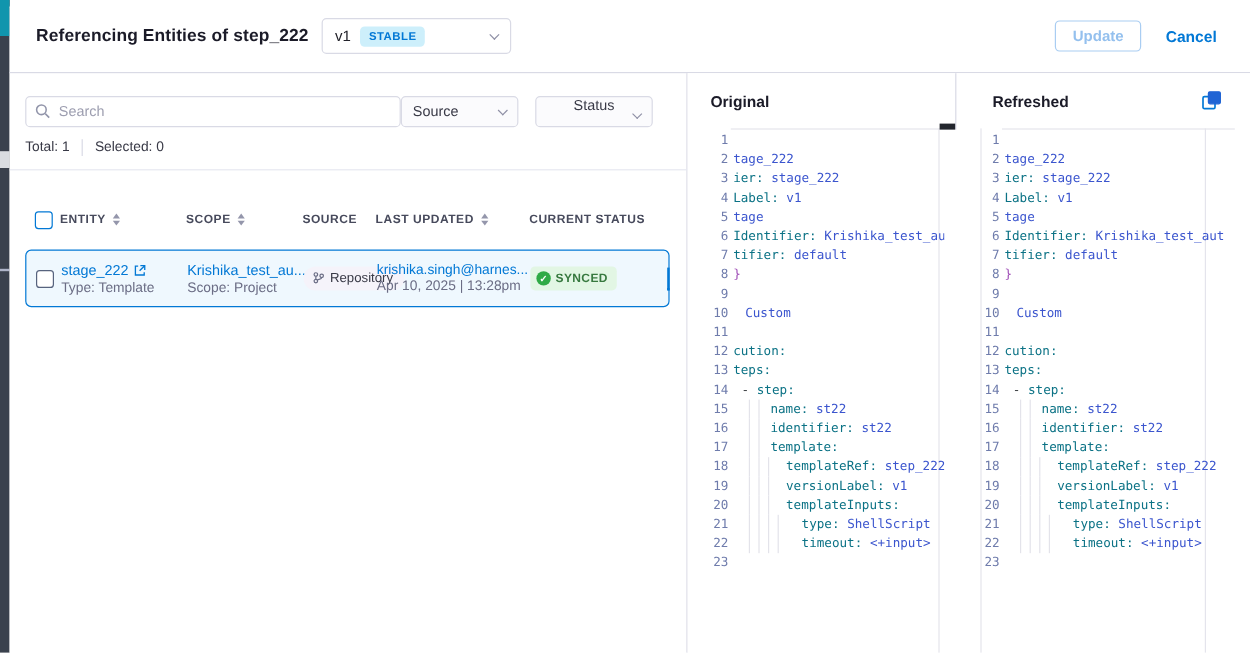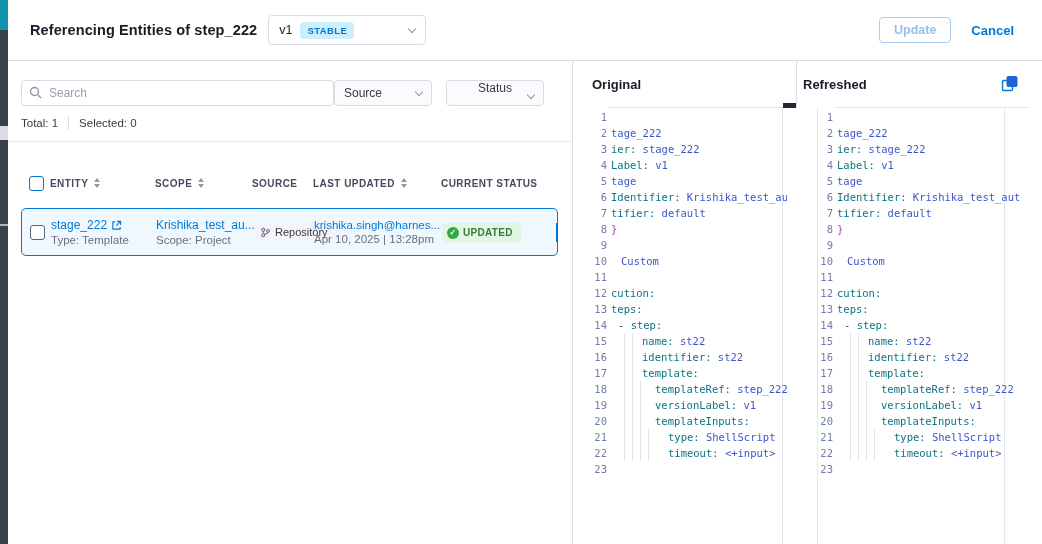--- a/index.html
+++ b/index.html
@@ -73,21 +73,21 @@
   .badge-synced { display:inline-flex; align-items:center; gap:4px; background:#e2f6e4; border-radius:4px;
     padding:4px 8px 4px 5px; font-size:10px; font-weight:bold; color:#37793f; letter-spacing:.3px; }
   .sync-dot { width:12px; height:12px; border-radius:50%; background:#2faa46; color:#fff; font-size:8px;
     display:flex; align-items:center; justify-content:center; font-weight:bold; }
   .row-chev { width:8px; height:8px; border-right:2px solid #0278d5; border-bottom:2px solid #0278d5;
     transform:rotate(-45deg); margin-left:14px; cursor:pointer; }
 
   
   .panel-title { position:absolute; top:16px; font-size:13px; font-weight:bold; color:#1b1b28; }
   .pt-orig { left:19px; }
-  .pt-ref  { left:230px; }
+  .pt-ref  { left:254px; }
   .copy-btn { position:absolute; left:428px; top:14px; width:18px; height:18px; cursor:pointer; }
   .vline { position:absolute; width:1px; background:#e4e4ec; }
   .hline { position:absolute; height:1px; background:#e4e4ec; }
   .v-panel-div { left:223px; top:0; height:47px; background:#d9dae5; }
   .h-top-orig { left:36px; top:46px; width:187px; }
   .h-top-ref  { left:262px; top:46px; width:194px; }
   .v-scroll-orig { left:209px; top:46px; height:437px; }
   .v-scroll-refL { left:244px; top:46px; height:437px; }
   .v-scroll-refR { left:431px; top:46px; height:437px; }
   .scroll-thumb { position:absolute; left:210px; top:42px; width:13px; height:5px; background:#23262d; cursor:pointer; }
@@ -227,21 +227,21 @@
             <span>Repository</span>
           </span>
         </div>
         <div>
           <div class="upd-by">krishika.singh@harnes...</div>
           <div class="upd-at">Apr 10, 2025 | 13:28pm</div>
         </div>
         <div>
           <span class="badge-synced">
             <span class="sync-dot">✓</span>
-            <span>UPDATED</span>
+            <span>SYNCED</span>
           </span>
         </div>
         <div>
           <span class="row-chev"></span>
         </div>
       </div>
     </div>
 
     <div class="right-pane">
       <span class="panel-title pt-orig">Original</span>

